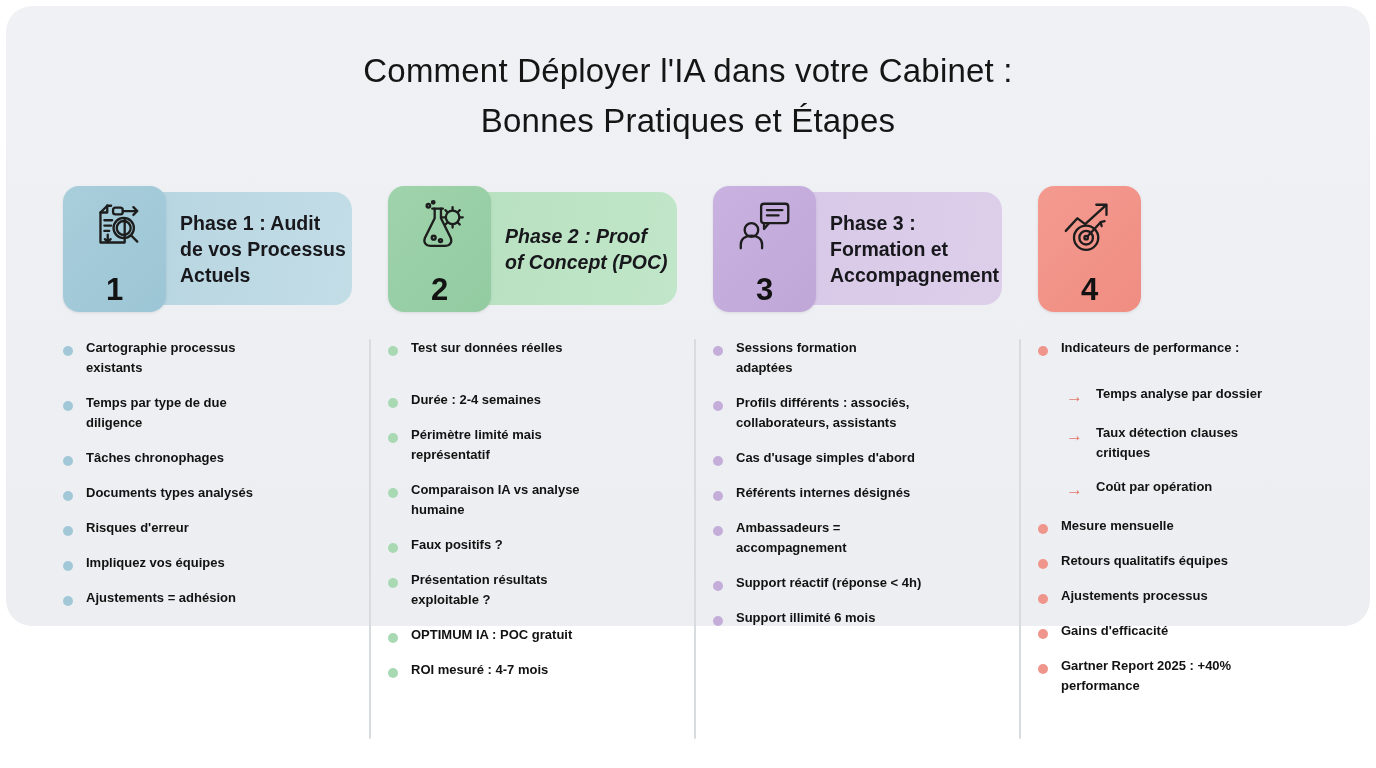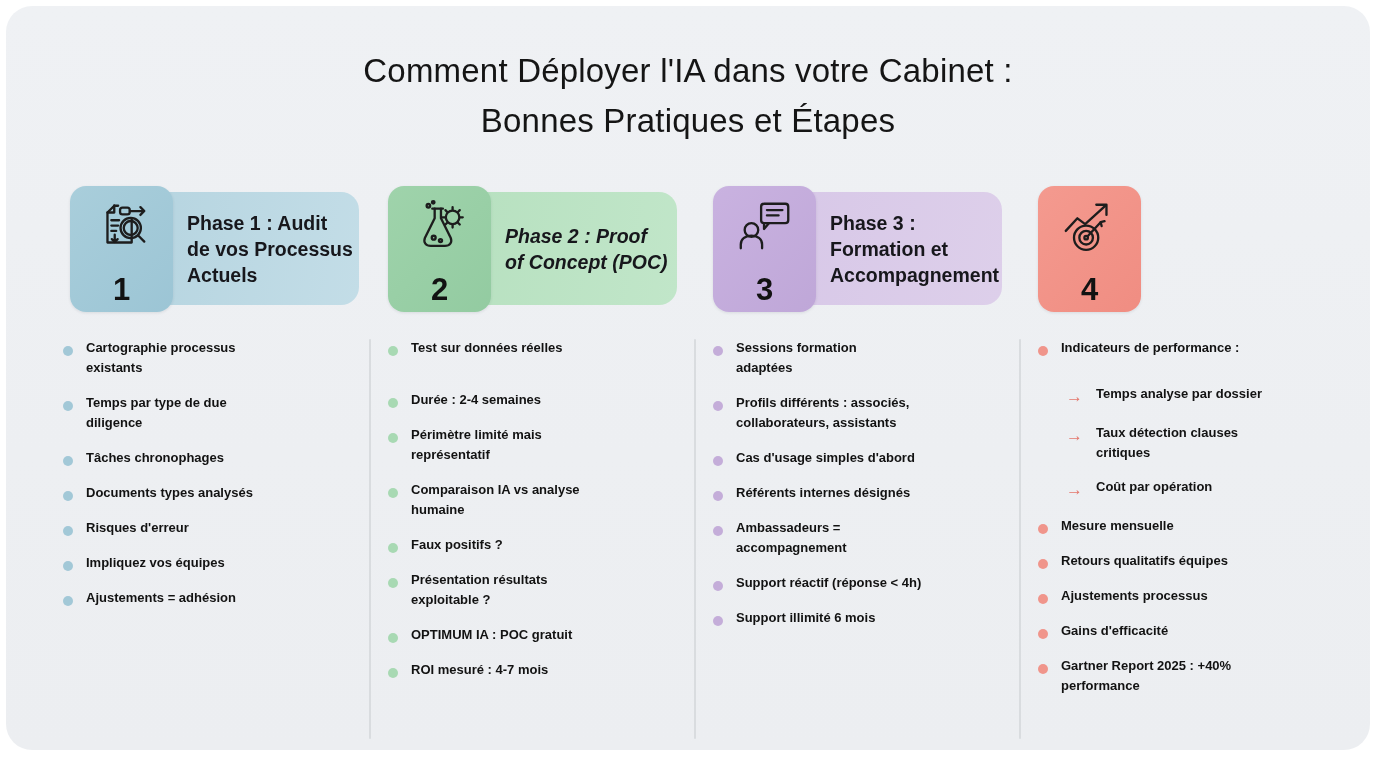--- a/index.html
+++ b/index.html
@@ -1,18 +1,18 @@
 <!DOCTYPE html>
 <html><head>
 <meta charset="utf-8">
 <style>
   * { margin: 0; padding: 0; box-sizing: border-box; }
   html, body { width: 1376px; height: 768px; background: #ffffff; overflow: hidden;
     font-family: "Liberation Sans", sans-serif; }
-  .canvas { position: absolute; left: 6px; top: 6px; width: 1364px; height: 744px;
+  .canvas { position: absolute; left: 6px; top: 6px; width: 1364px; height: 620px;
     background: linear-gradient(180deg, #eff1f4 0%, #edeff2 60%, #eceef1 100%);
     border-radius: 26px; }
 
   
   .main-title { position: absolute; top: 40px; left: 0; width: 100%;
     text-align: center; font-size: 33px; line-height: 50px; font-weight: 400;
     color: #151515; white-space: pre-line; letter-spacing: 0.2px; }
 
   
   .phase { position: absolute; top: 180px; width: 290px; height: 126px; }
@@ -54,21 +54,21 @@
     stroke-linecap: round; stroke-linejoin: round; }
 </style>
 </head>
 <body>
 
 <div class="canvas">
 
   <h1 class="main-title">Comment Déployer l'IA dans votre Cabinet :
 Bonnes Pratiques et Étapes</h1>
 
-  <div class="phase p1" style="left:64px">
+  <div class="phase p1" style="left:57px">
     <div class="phase-bar">
       <div class="phase-title">Phase 1 : Audit
 de vos Processus
 Actuels</div>
     </div>
     <div class="phase-tile">
       <span class="phase-icon">
         <svg class="ico" width="62" height="62" viewBox="0 0 64 64">
           <path d="M24 9 L17 16 V47 H42 V22"></path>
           <path d="M24 9 V16 H17"></path>

